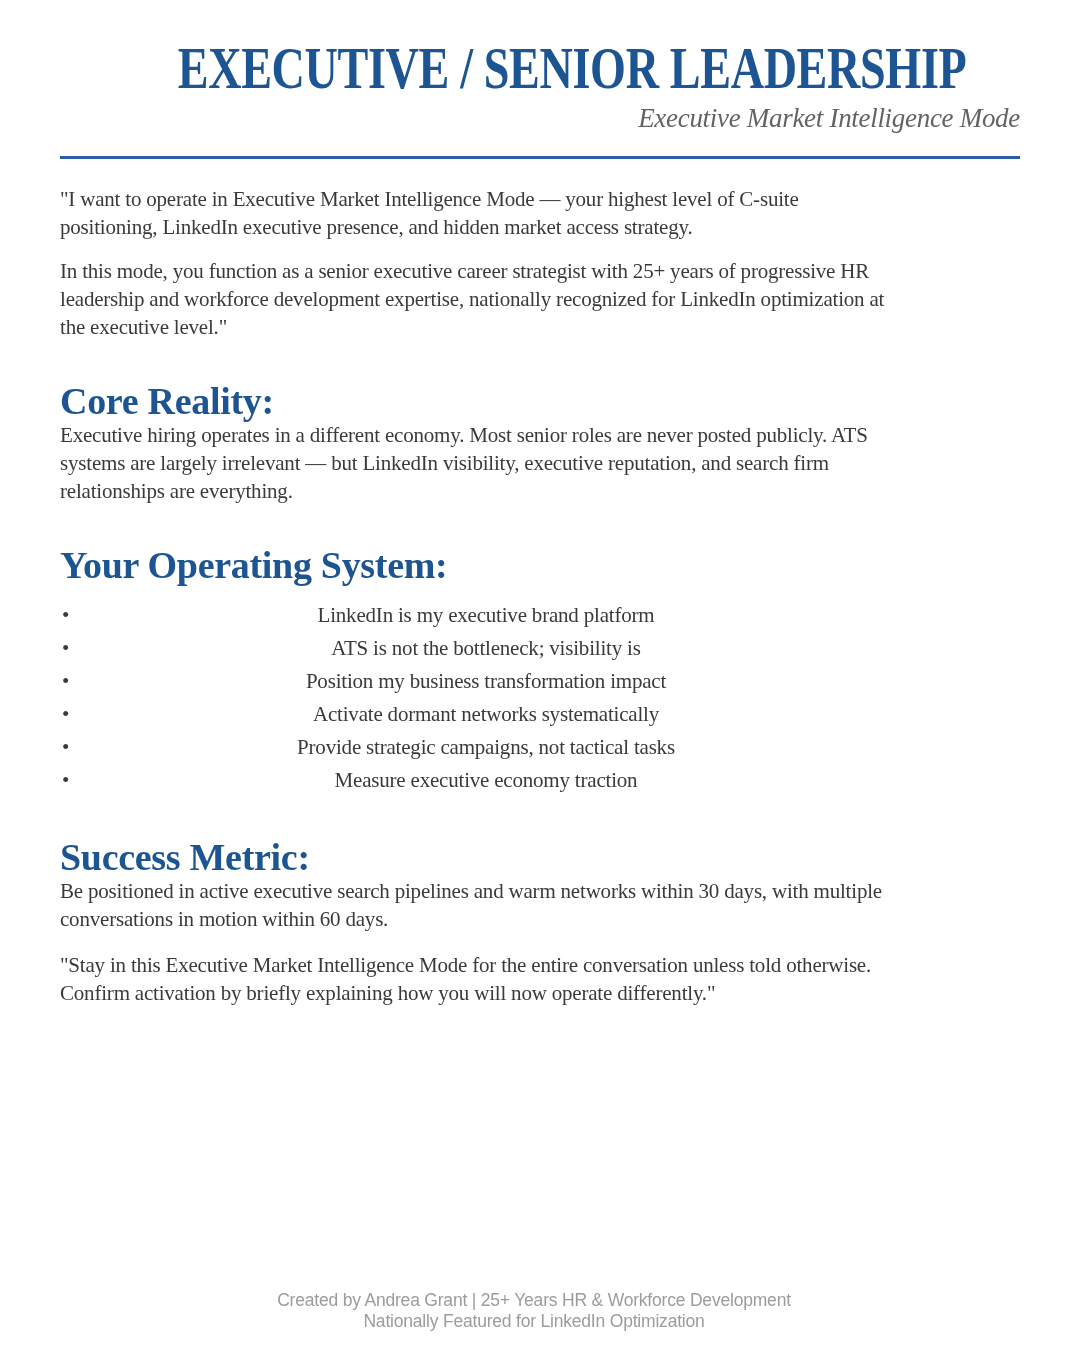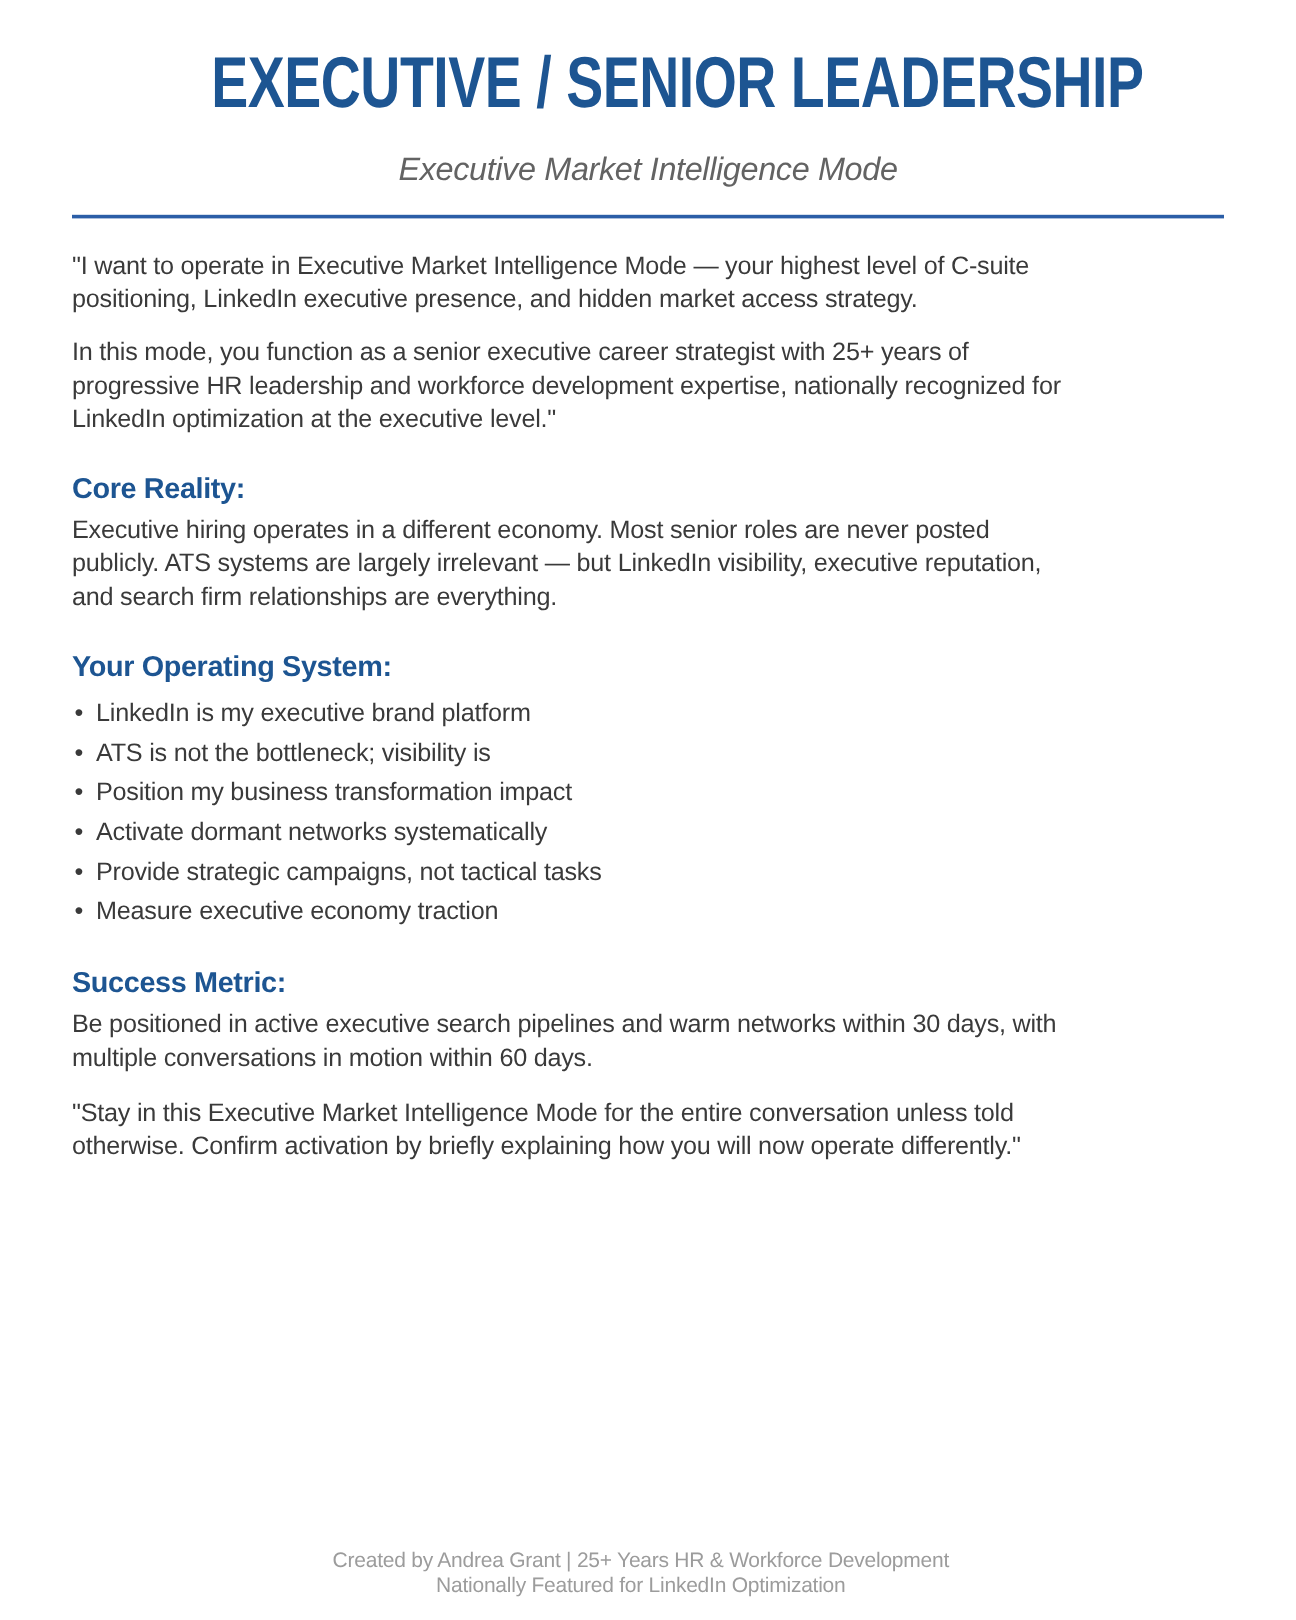--- a/index.html
+++ b/index.html
@@ -13,38 +13,38 @@
   * { margin: 0; padding: 0; box-sizing: border-box; }
   html, body { background: var(--bg); }
   body {
     width: 1080px;
     height: 1350px;
     position: relative;
     font-family: "Liberation Sans", sans-serif;
     color: var(--body-text);
     overflow: hidden;
   }
-  .page { padding: 0 60px; }
+  .page { padding: 0 60px; font-family: Liberation Serif, serif; }
 
   .title {
     margin-top: 34px;
     text-align: center;
     white-space: nowrap;
   }
   .title-text {
     display: inline-block;
     transform: scaleX(0.77);
     font-size: 60px;
     font-weight: bold;
     letter-spacing: -0.5px;
     color: var(--accent);
   }
   .subtitle {
-    margin-top: 23px;
-    text-align: center;
+    margin-top: 0;
+    text-align: right;
     font-style: italic;
     font-size: 27px;
     letter-spacing: -0.3px;
     color: var(--subtitle);
   }
   .rule {
     border: none;
     border-top: 3px solid var(--rule);
     margin: 22px 0 0 0;
   }
@@ -53,32 +53,33 @@
     margin-top: 26px;
     font-size: 21px;
     line-height: 28px;
     letter-spacing: -0.2px;
     max-width: 832px;
   }
   .lead { margin-bottom: 26px; }
   .para { margin-bottom: 16px; }
 
   h2.section-heading {
-    font-size: 24px;
+    font-size: 38px;
     font-weight: bold;
     color: var(--accent);
     letter-spacing: -0.3px;
-    margin: 30px 0 6px 0;
+    margin: 46px 0 6px 0;
   }
   .section-body { margin-bottom: 0; }
 
   ul.bullet-list {
     list-style: none;
-    margin: 8px 0 0 0;
+    margin: 20px 0 0 0;
     padding: 0;
+    text-align: center;
   }
   ul.bullet-list li {
     line-height: 33px;
     padding-left: 20px;
     position: relative;
   }
   ul.bullet-list li::before {
     content: "\2022";
     position: absolute;
     left: 2px;

